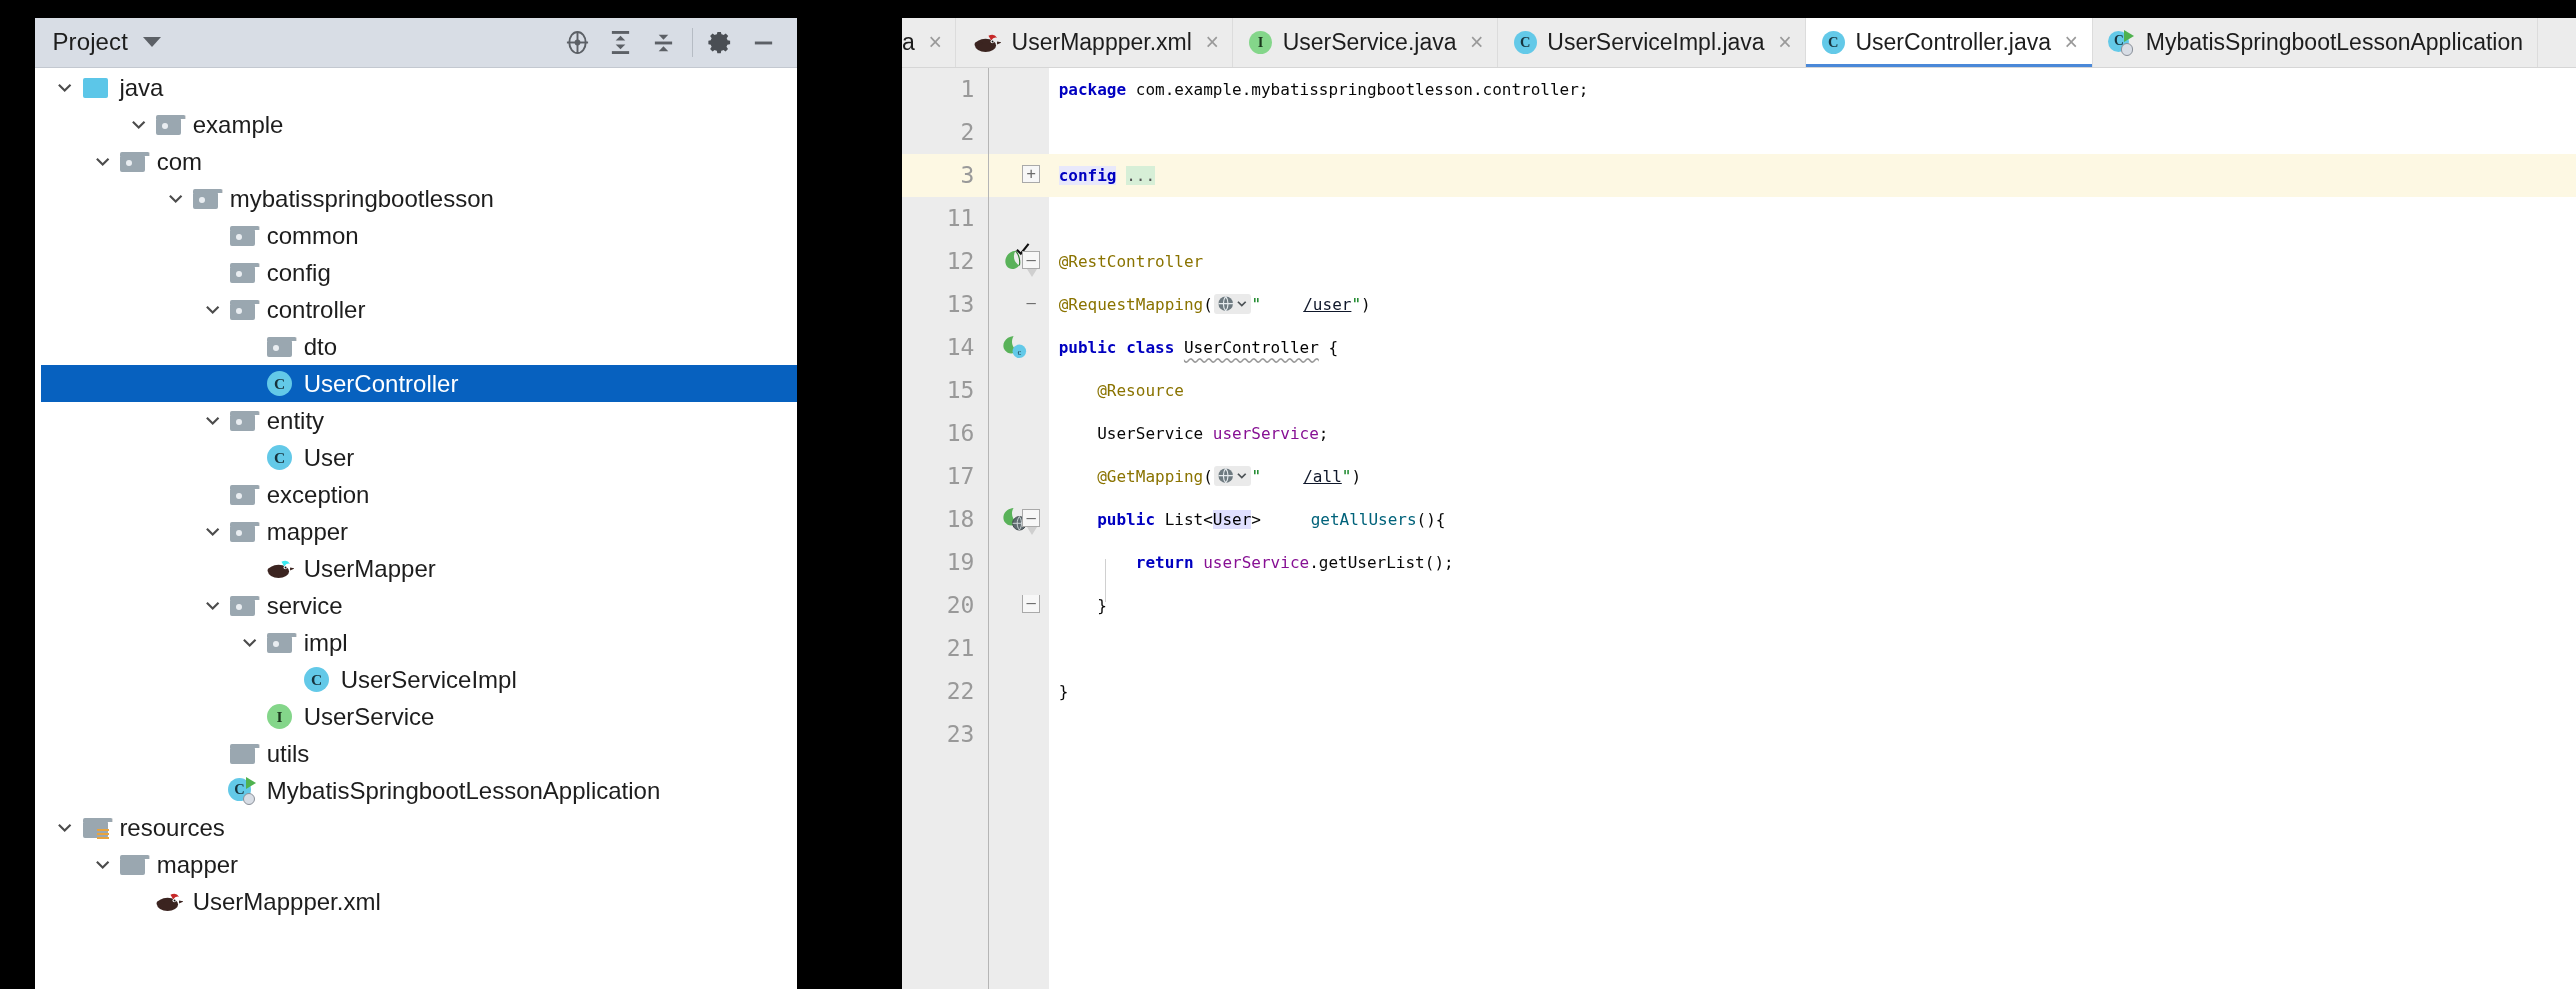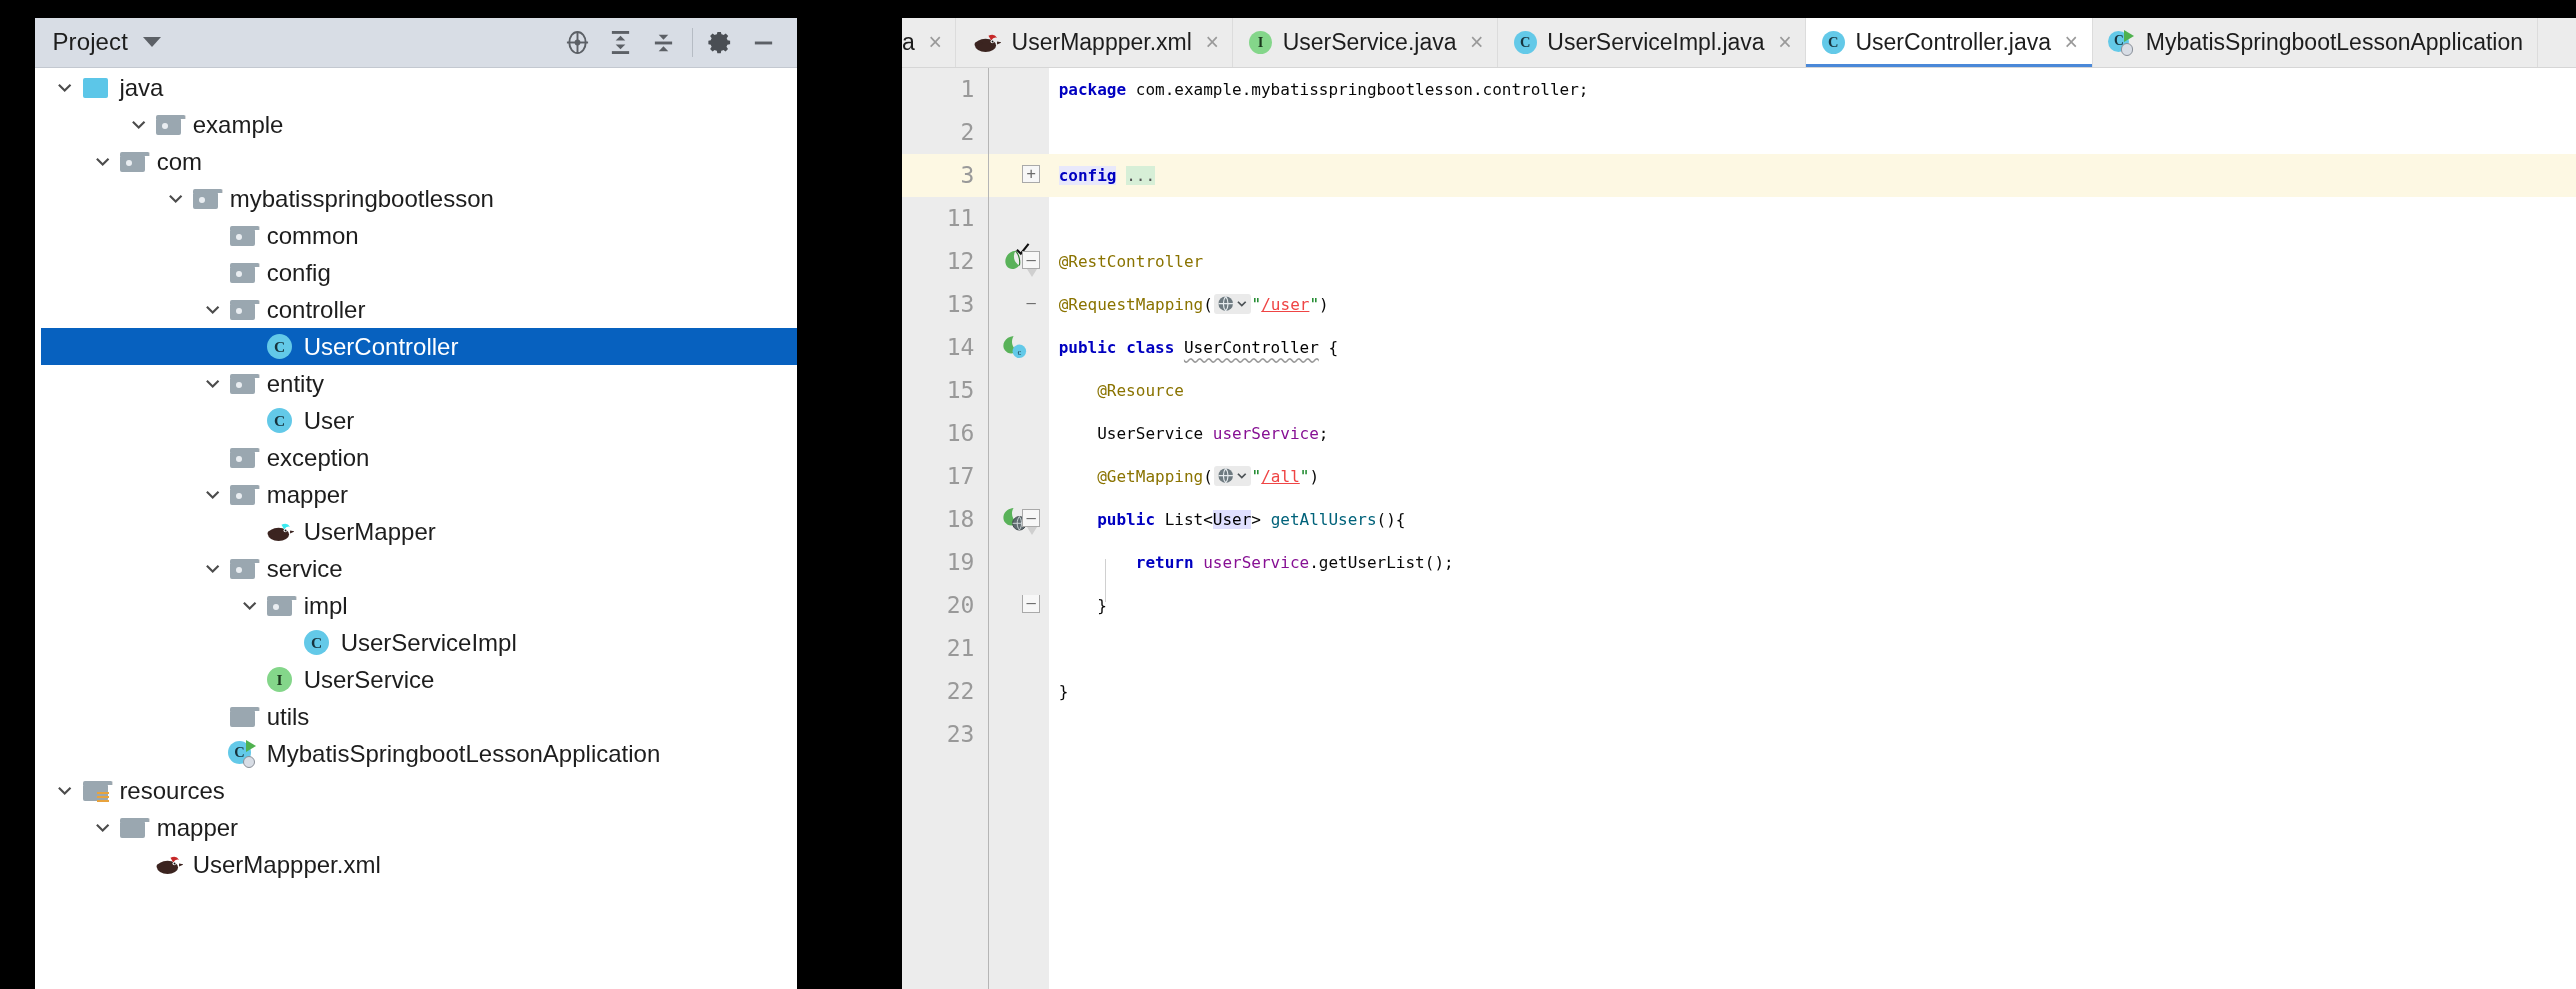--- a/index.html
+++ b/index.html
@@ -180,23 +180,23 @@
   .giconline.hl { background:#fdf8e3; }
   .cline {
     height:43px; display:flex; align-items:center; white-space:pre;
     padding-left:9.7px;
   }
   .cline.hl { background:#fdf8e3; }
 
   .kw { color:#0000c0; font-weight:700; }
   .anno { color:#8a7300; }
   .str { color:#067d17; }
-  .strlink { color:#ef4444; text-decoration:underline; }
+  .strlink { color:#0f172a; text-decoration:underline;margin-left:42px; }
   .fld { color:#871094; }
-  .mth { color:#00627a; }
+  .mth { color:#00627a;margin-left:40px; }
   .plain { color:#080808; }
   .sel-tok { background:#e0e0ff; }
   .import-kw { background:#e8e8fb; color:#0000c0; font-weight:700; }
   .import-dots { background:#d7efd7; color:#555; }
   .squiggle {
     text-decoration: underline;
     text-decoration-style: wavy;
     text-decoration-color:#9a9a9a;
     text-underline-offset: 4.8px;
   }
@@ -374,20 +374,32 @@
             </svg>
           </span>
           <span class="icon-slot">
             <span class="ic-folder">
               <span class="tab"></span>
               <span class="body"></span>
               <span class="dot"></span>
             </span>
           </span>
           <span class="label">controller</span>
+        </div>
+        <div class="tree-row">
+          <span style="display:inline-block;width:194px;flex:0 0 194px"></span>
+          <span class="chev"></span>
+          <span class="icon-slot">
+            <span class="ic-folder">
+              <span class="tab"></span>
+              <span class="body"></span>
+              <span class="dot"></span>
+            </span>
+          </span>
+          <span class="label">dto</span>
         </div>
         <div class="tree-row selected">
           <span style="display:inline-block;width:194px;flex:0 0 194px"></span>
           <span class="chev"></span>
           <span class="icon-slot">
             <span class="ic-class">C</span>
           </span>
           <span class="label">UserController</span>
         </div>
         <div class="tree-row">

